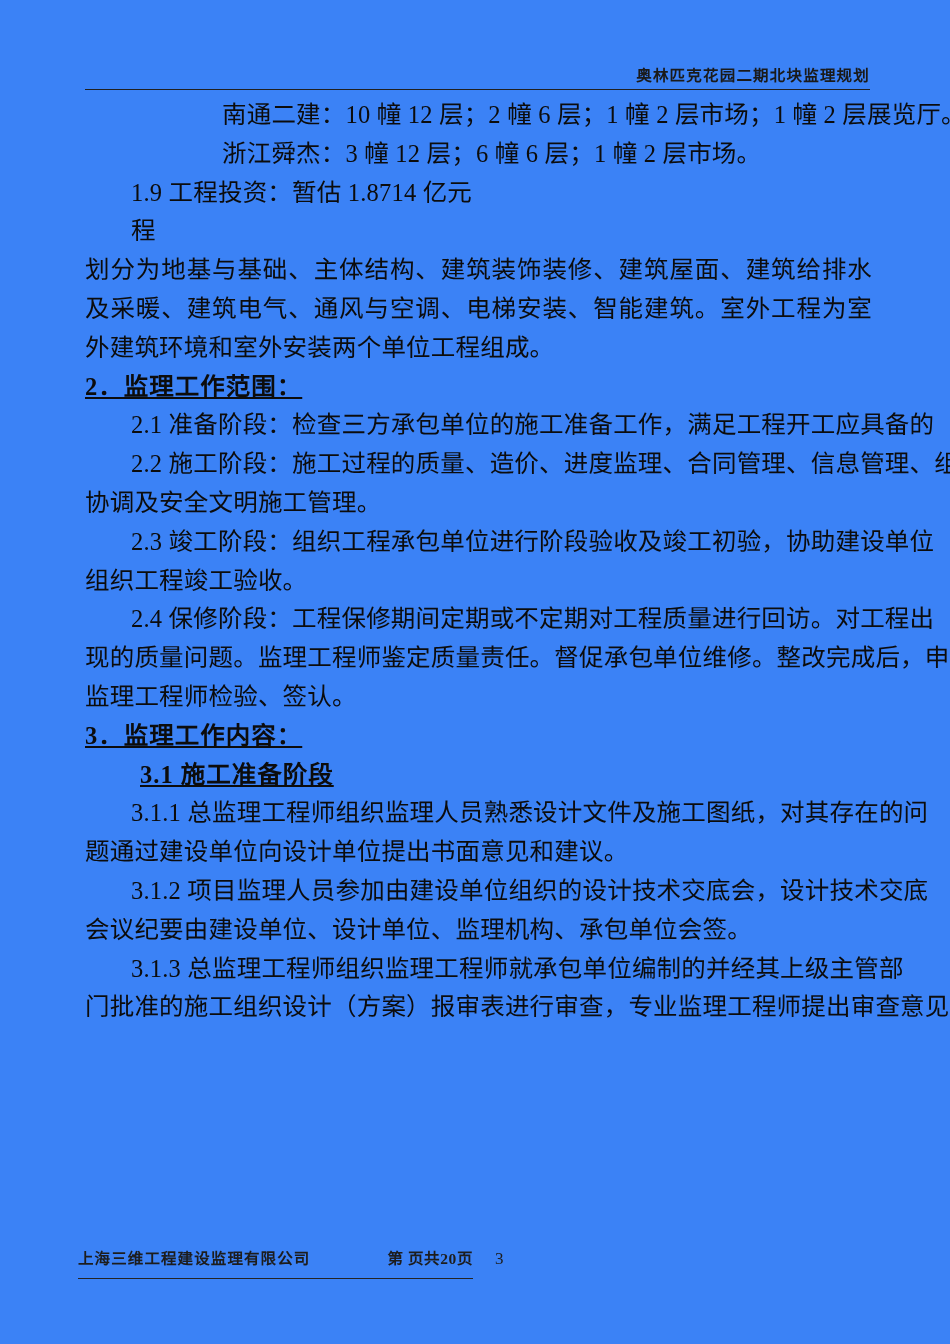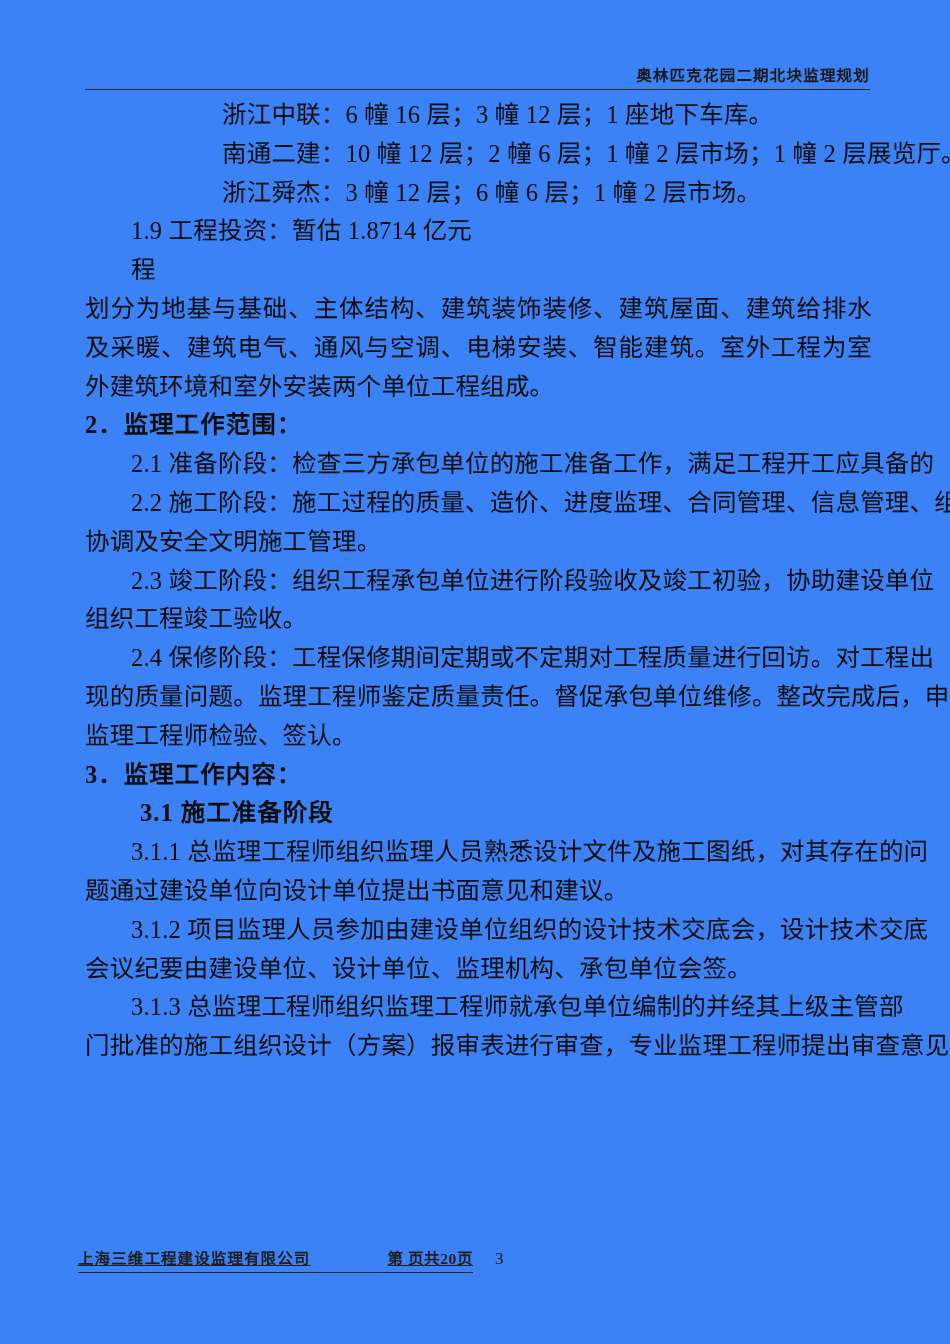--- a/index.html
+++ b/index.html
@@ -67,20 +67,21 @@
   
   .ind0  { padding-left: 0px;   }
   .ind1  { padding-left: 46px;  }
   .ind2  { padding-left: 55px;  }
   .ind3  { padding-left: 137px; }
   .ind4  { padding-left: 35px;  }
 
   .bold {
     font-weight: 700;
     letter-spacing: 1px;
+    text-decoration: underline;
   }
 
   .justified {
     white-space: normal;
     text-align: justify;
     text-justify: inter-ideograph;
   }
 
   
   .footer-zone {
@@ -98,22 +99,21 @@
     font-weight: 700;
     letter-spacing: 1.1px;
     color: #1d1d1d;
     white-space: nowrap;
   }
   .footer-underlined {
     display: inline-flex;
     align-items: flex-start;
     width: 395px;
     border-bottom: 1.5px solid #242424;
-    padding-bottom: 2px;
-    text-decoration: underline;
+    padding-bottom: 8px;
   }
   .footer-company { flex: 0 0 auto; }
   .footer-spacer  { flex: 1 1 auto; }
   .footer-pageinfo { flex: 0 0 auto; letter-spacing: 0.6px; }
   .footer-pagenum {
     margin-left: 22px;
     font-weight: 400;
     font-size: 17px;
     letter-spacing: 0;
   }
@@ -123,21 +123,20 @@
 
 <div class="page">
 
   <div class="header-zone">
     <div class="header-text">奥林匹克花园二期北块监理规划</div>
     <div class="header-rule"></div>
   </div>
 
   <div class="body-zone">
 
-    <div class="ln ind3">浙江中联：6 幢 16 层；3 幢 12 层；1 座地下车库。</div>
     <div class="ln ind3">南通二建：10 幢 12 层；2 幢 6 层；1 幢 2 层市场；1 幢 2 层展览厅。</div>
     <div class="ln ind3">浙江舜杰：3 幢 12 层；6 幢 6 层；1 幢 2 层市场。</div>
 
     <div class="ln ind1">1.9  工程投资：暂估 1.8714 亿元</div>
 
     <div class="ln ind1">程</div>
 
     <div class="ln ind0 justified">划分为地基与基础、主体结构、建筑装饰装修、建筑屋面、建筑给排水及采暖、建筑电气、通风与空调、电梯安装、智能建筑。室外工程为室外建筑环境和室外安装两个单位工程组成。</div>
 
     <div class="ln ind0 bold">2．监理工作范围：</div>

